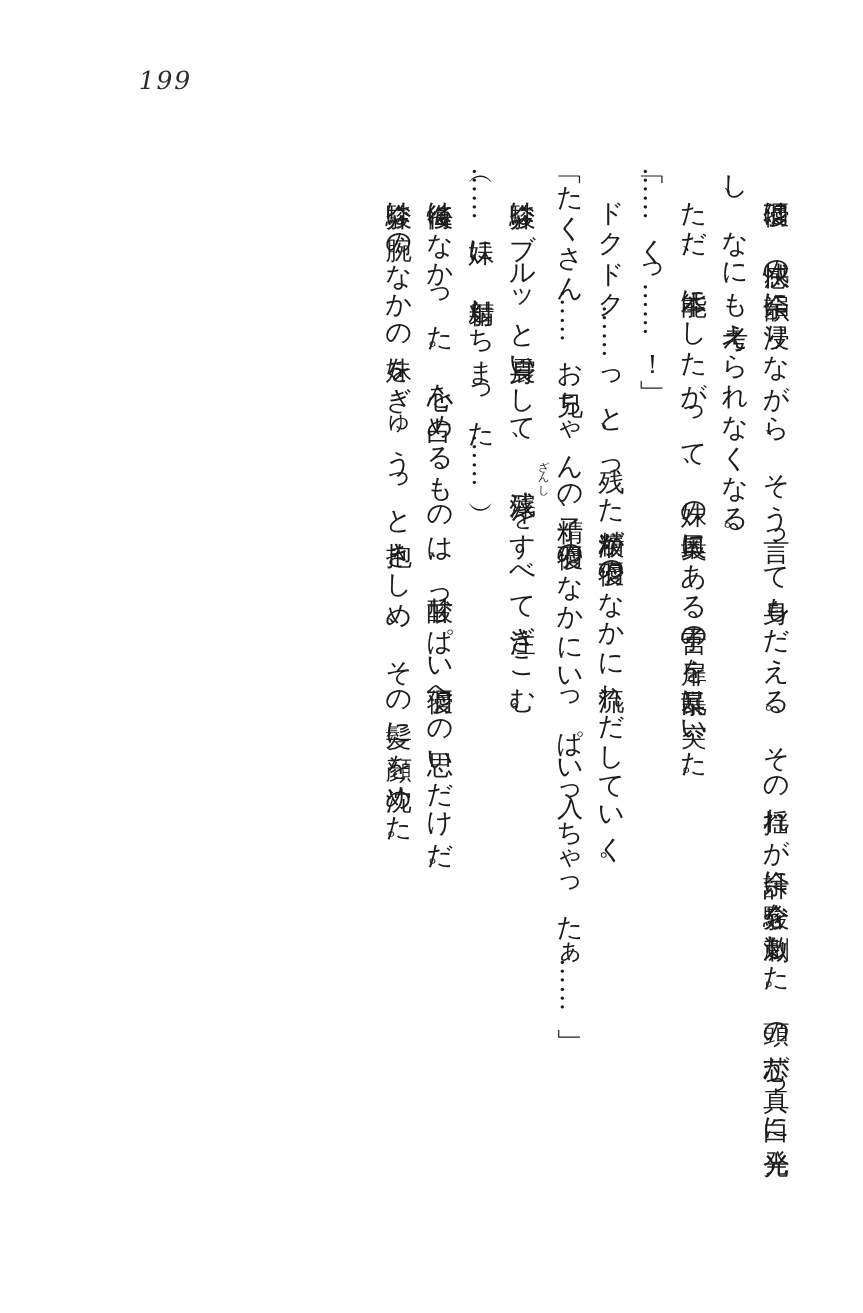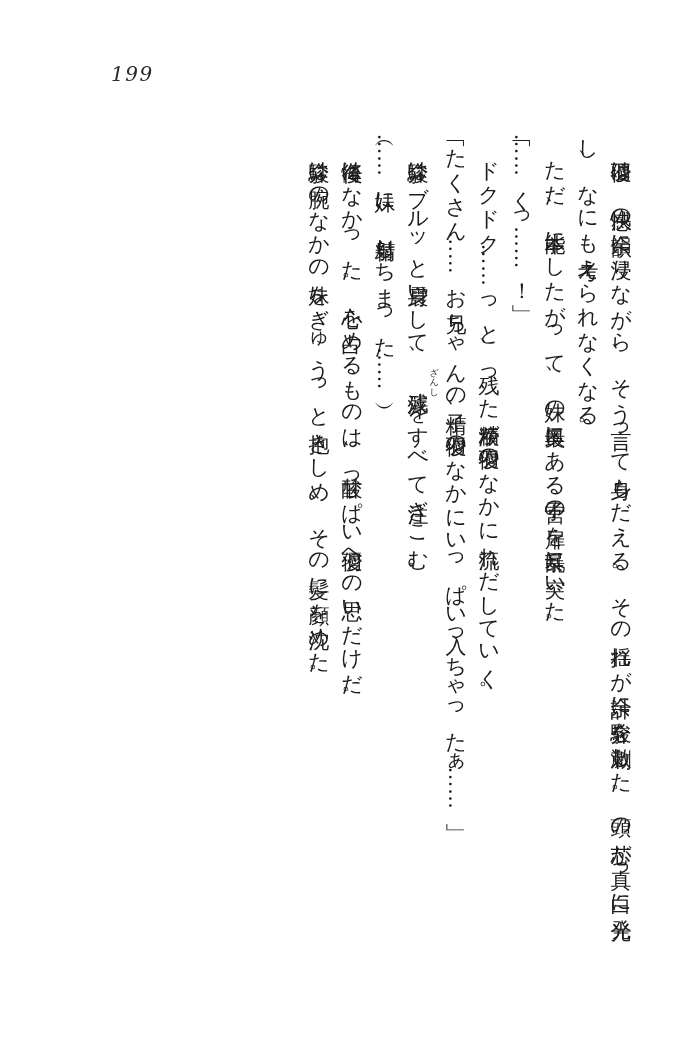--- a/index.html
+++ b/index.html
@@ -13,21 +13,21 @@
   .page {
     position: relative;
     width: 690px;
     height: 1050px;
     background: #ffffff;
     font-family: "DejaVu Serif", "Liberation Serif", serif;
   }
   .page-number {
     position: absolute;
     left: 111px;
-    top: 62px;
+    top: 52px;
     font-style: italic;
     font-size: 20px;
     letter-spacing: 1.5px;
     color: #2b2b2b;
     font-family: "DejaVu Serif", "Liberation Serif", serif;
   }
   .text-block {
     position: absolute;
     top: 124px;
     right: 53px;

